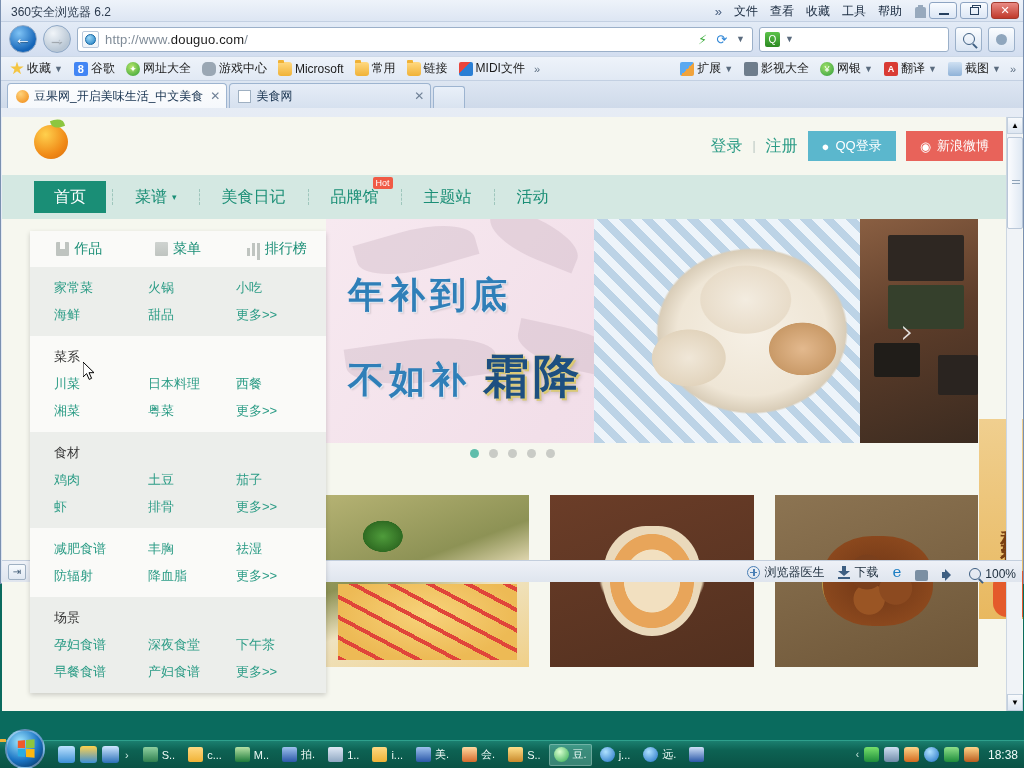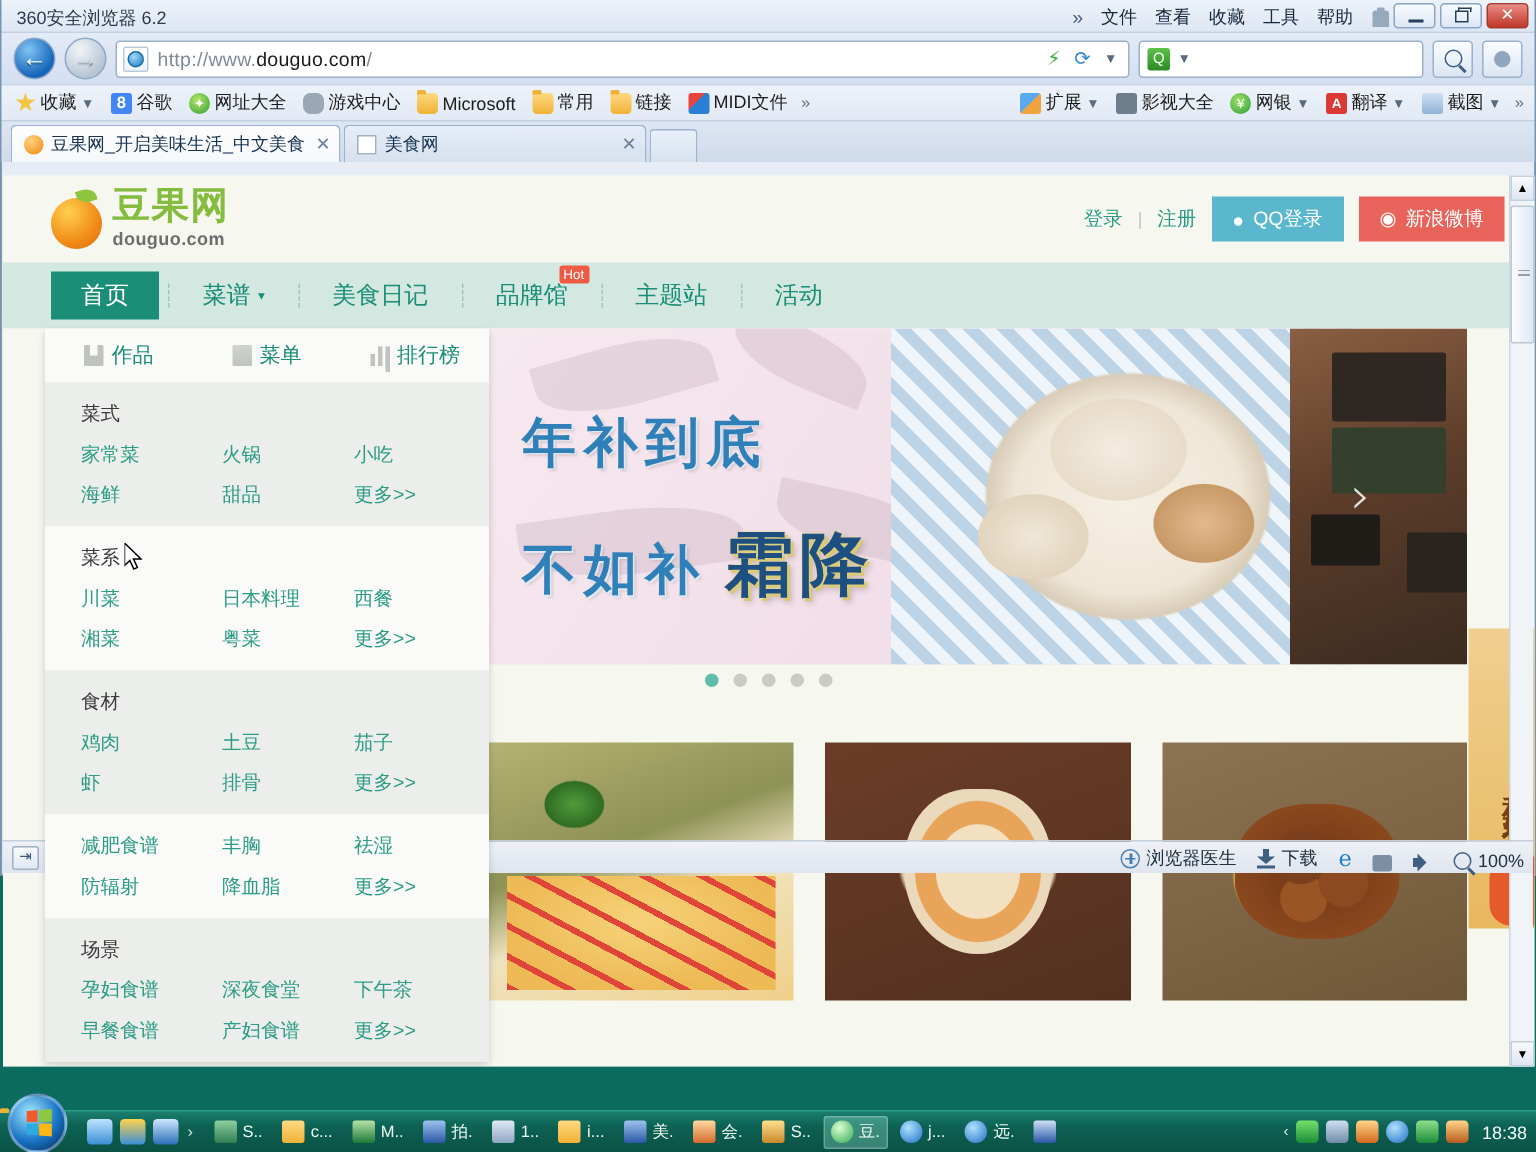--- a/index.html
+++ b/index.html
@@ -164,21 +164,21 @@
     background: radial-gradient(circle at 34% 28%, #ffd04d, #f08a17 62%, #d96c09);
     position: relative;
   }
   .logo-fruit:after{
     content:''; position:absolute; left:17px; top:-6px; width:13px; height:9px;
     background:#8cc63f; border-radius: 0 70% 0 70%; transform: rotate(-18deg);
   }
   .logo-txt .cn { font-size: 25px; color:#84bc3d; font-weight:bold; letter-spacing:1px; line-height:1;}
   .logo-txt .en { font-size: 12px; color:#6d6d6d; font-weight:bold; letter-spacing:.3px; margin-top:2px;}
   .head-right { position:absolute; right: 20px; top: 14px; display:flex; align-items:center; gap:10px;}
-  .hlink { color:#2c9c86; font-size:13px; }
+  .hlink { color:#2c9c86; font-size:16px; }
   .hdiv { color:#b9c5c2; }
   .btn-qq { background:#5bb7cd; color:#fff; font-size:13px; padding:6px 14px; display:flex; align-items:center; gap:6px;}
   .btn-wb { background:#e8635a; color:#fff; font-size:13px; padding:6px 14px; display:flex; align-items:center; gap:6px;}
 
   
   .navbar {
     height: 44px; background: #d4e8e2; display:flex; align-items:center; position:relative;
   }
   .nav-items { display:flex; align-items:center; height:44px; padding-left: 32px; }
   .nav-item {
@@ -285,21 +285,21 @@
     position:absolute; right: 0px; top: 200px; width: 44px; height: 200px;
     background: linear-gradient(#f0cf8f,#e8b85f);
     color:#7a3f12; writing-mode: vertical-rl; font-size: 19px; font-weight:bold;
     padding-top: 8px; text-align:center; letter-spacing: 3px;
   }
   .side-ad-ribbon { position:absolute; right:0; top:352px; width:30px;height:46px;background:#e45a2b;
     border-radius: 14px 0 0 14px;}
 
   
   .megamenu {
-    position:absolute; left: 28px; top: 0px; width: 296px;
+    position:absolute; left: 28px; top: 12px; width: 296px;
     background:#eceeeb; box-shadow: 0 2px 5px rgba(0,0,0,.18); z-index: 20;
   }
   .mm-tabs { height: 36px; background:#fafaf8; display:flex; align-items:center; }
   .mm-tab { flex:1; display:flex; align-items:center; justify-content:center; gap:5px;
     font-size: 14px; color:#1a8e76; }
   .mm-ico { width: 13px; height: 14px; background:#bfc4c0; position:relative; border-radius:1px; }
   .mm-ico.book:after{content:'';position:absolute;left:4px;top:0;width:5px;height:7px;background:#fafaf8;}
   .mm-ico.list { background: linear-gradient(#cfd3d0,#bfc4c0);}
   .mm-ico.chart { background:none; }
   .mm-ico.chart:before{content:'';position:absolute;left:0;bottom:0;width:3px;height:8px;background:#bfc4c0;}
@@ -523,24 +523,20 @@
       <span class="xclose" style="margin-left:auto;">✕</span>
     </div>
     <div class="newtab"></div>
   </div>
 
   <div class="viewport">
 
     <div class="site-head">
       <div class="logo">
         <div class="logo-fruit"></div>
-        <div class="logo-txt">
-          <div class="cn">豆果网</div>
-          <div class="en">douguo.com</div>
-        </div>
       </div>
       <div class="head-right">
         <span class="hlink">登录</span>
         <span class="hdiv">|</span>
         <span class="hlink">注册</span>
         <span class="btn-qq">
           <span>●</span>
           <span>QQ登录</span>
         </span>
         <span class="btn-wb">
@@ -633,21 +629,20 @@
             <span class="mm-ico list"></span>
             <span>菜单</span>
           </div>
           <div class="mm-tab">
             <span class="mm-ico chart"></span>
             <span>排行榜</span>
           </div>
         </div>
 
         <div class="mm-sec">
-          <div class="mm-title">菜式</div>
           <div class="mm-grid">
             <a class="mm-link">家常菜</a>
             <a class="mm-link">火锅</a>
             <a class="mm-link">小吃</a>
             <a class="mm-link">海鲜</a>
             <a class="mm-link">甜品</a>
             <a class="mm-link">更多&gt;&gt;</a>
           </div>
         </div>
 

